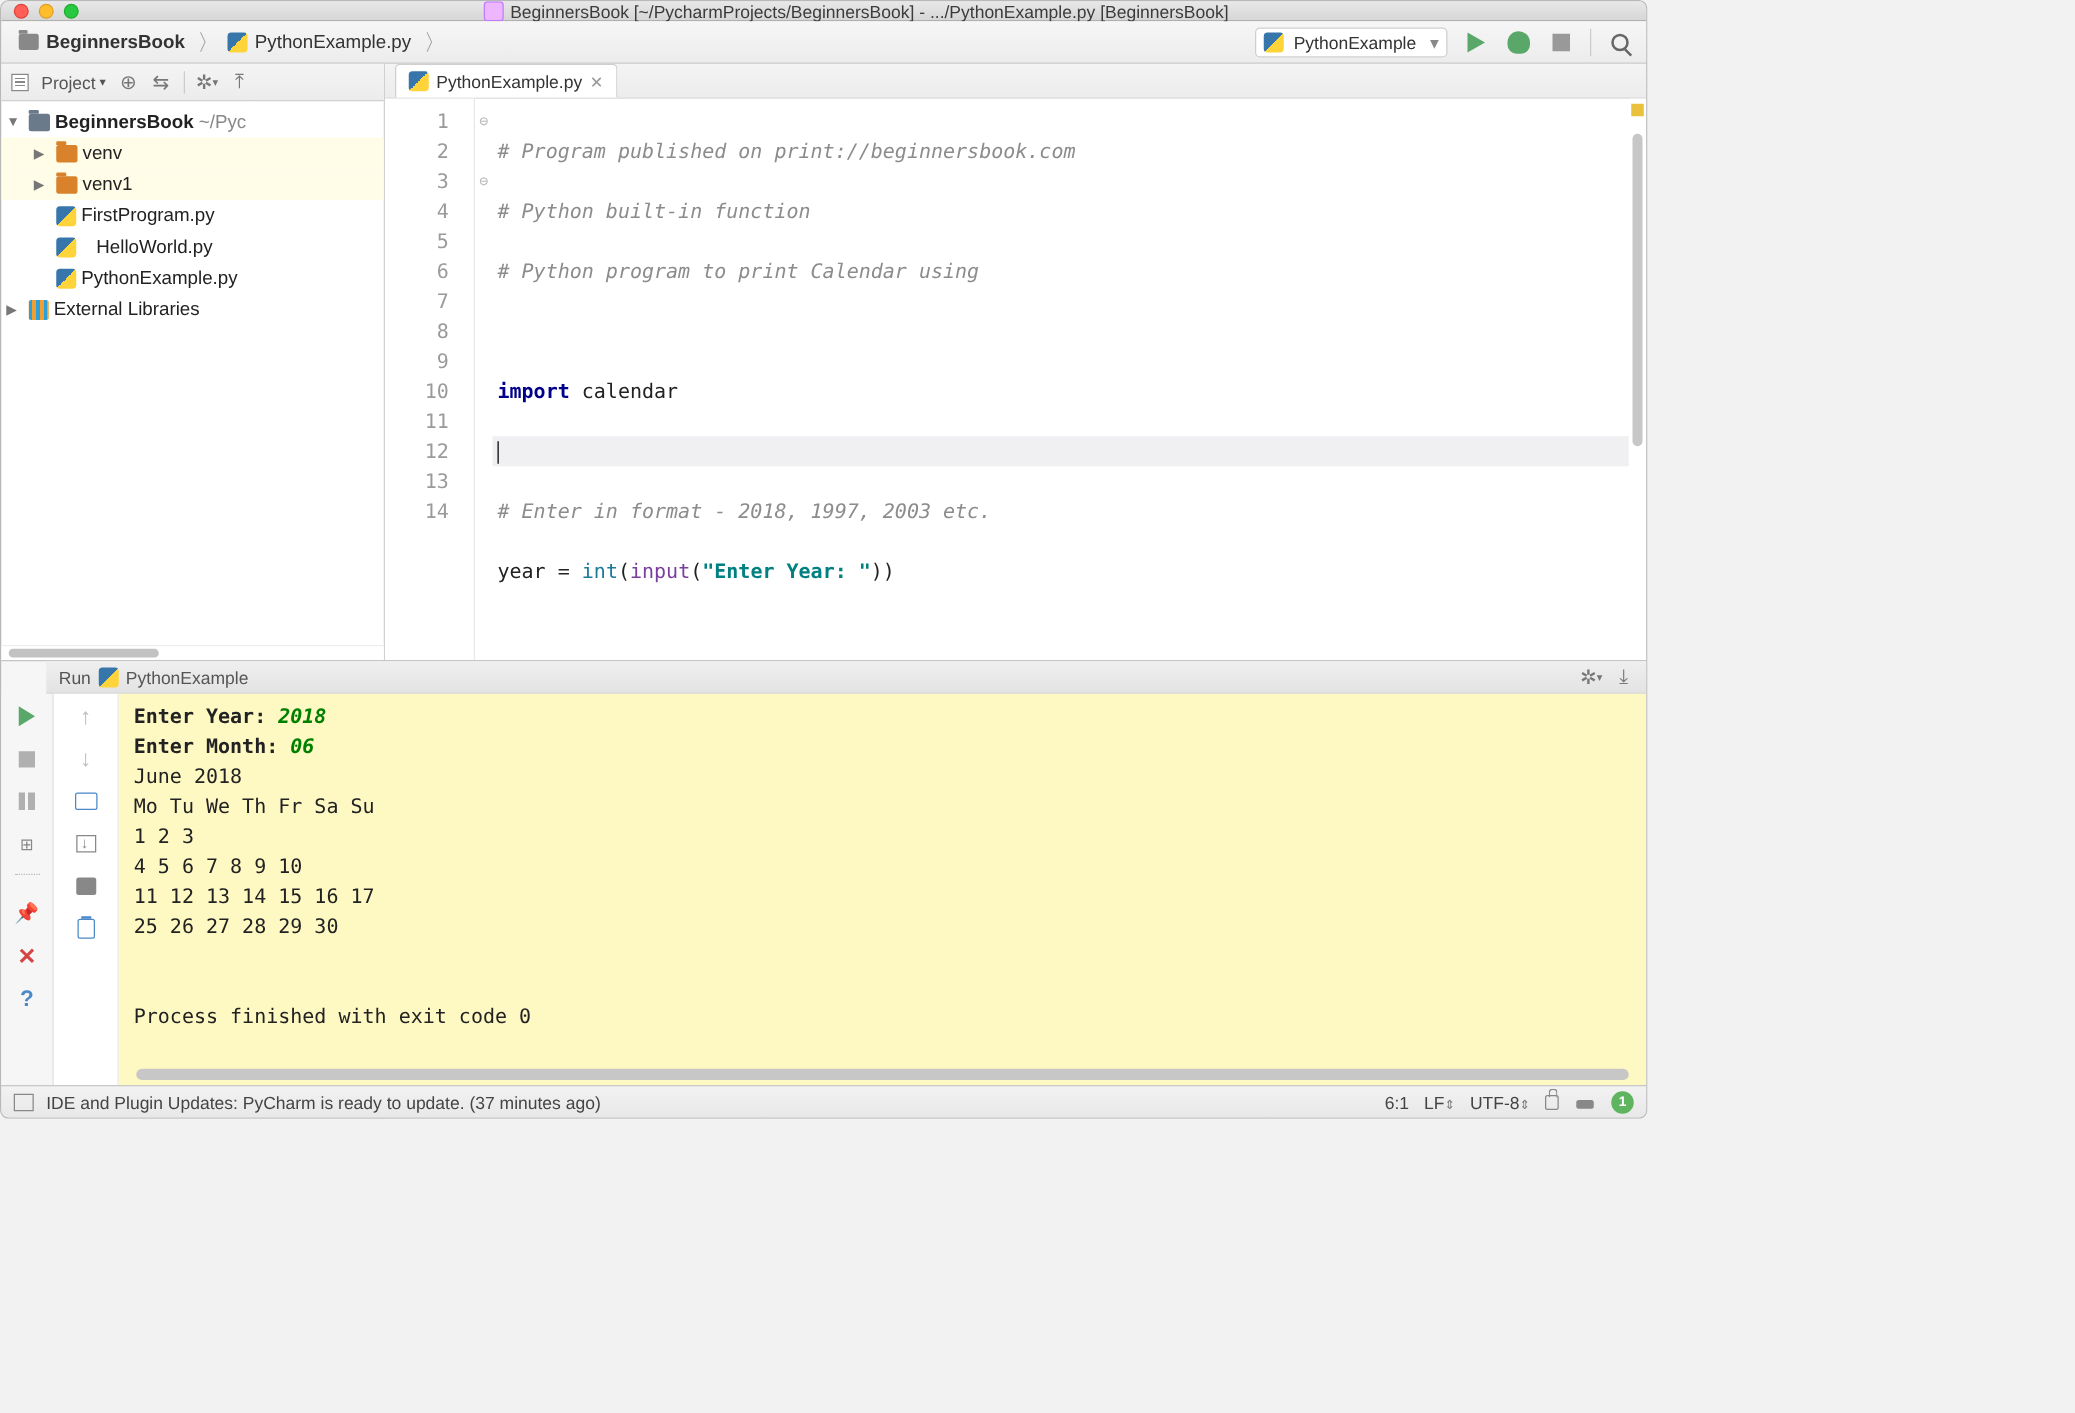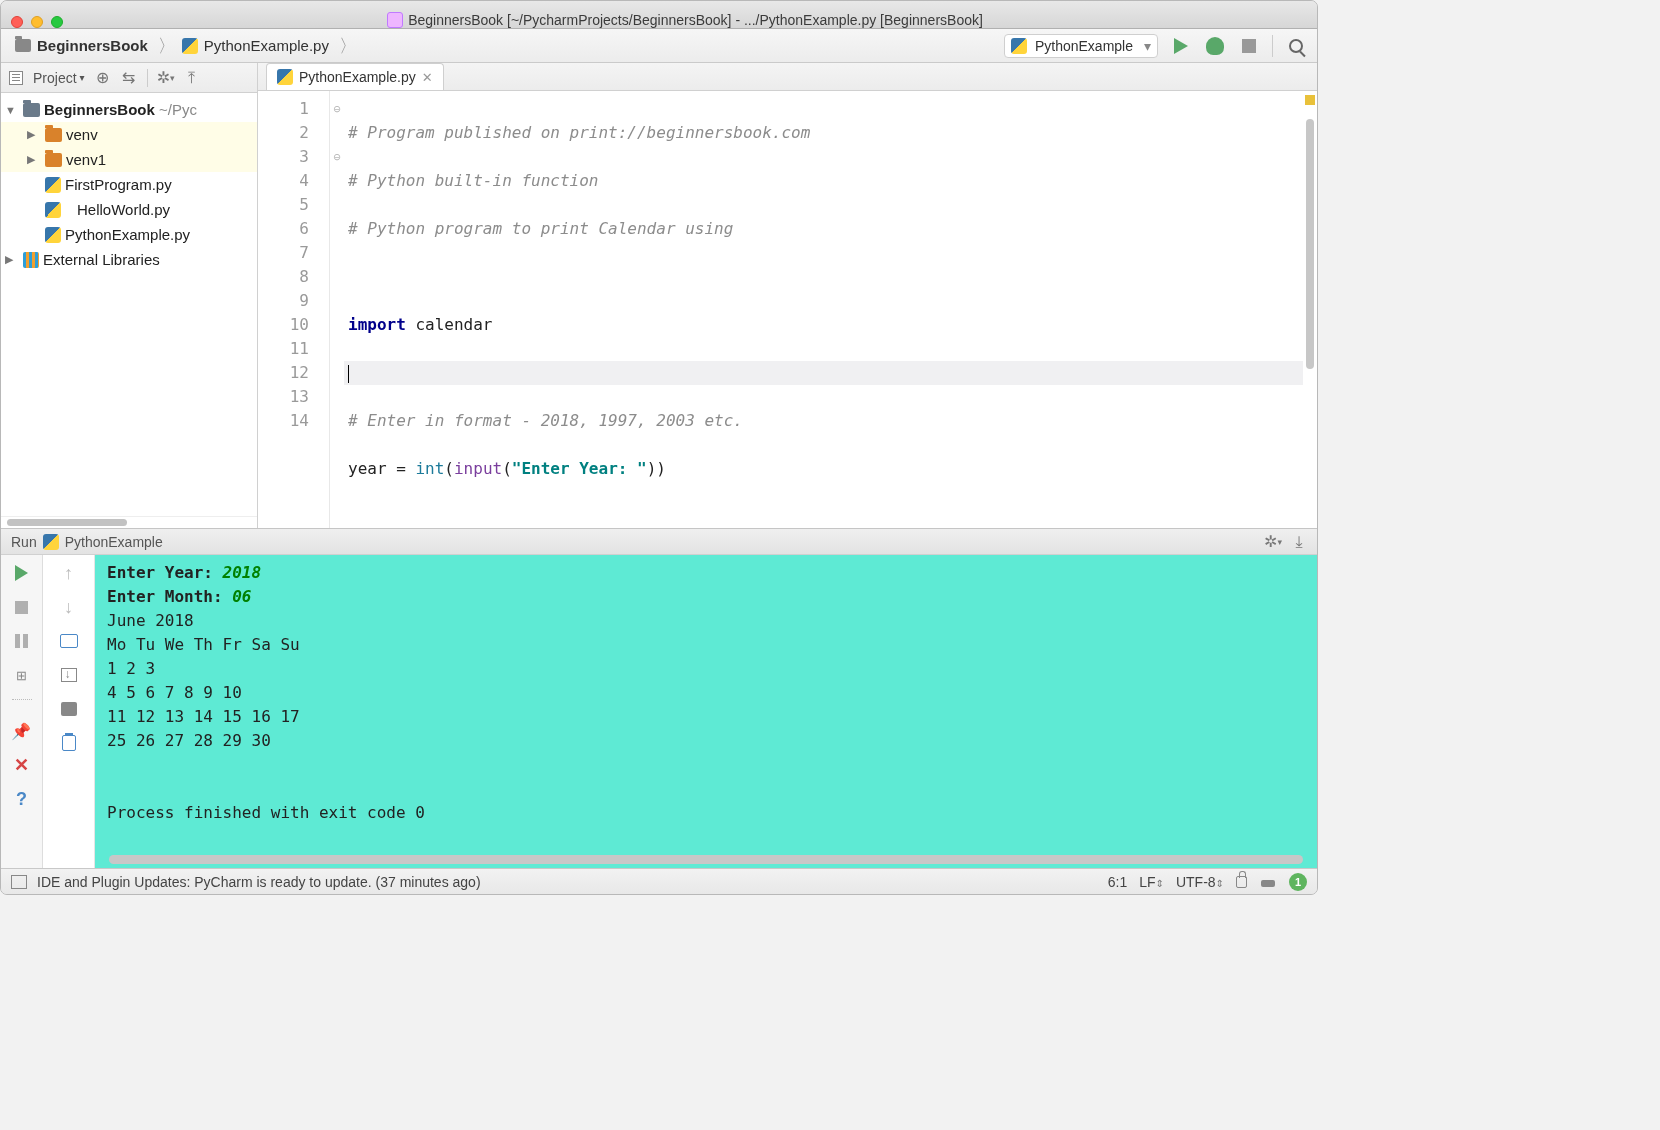--- a/index.html
+++ b/index.html
@@ -7,21 +7,21 @@
   font-family: -apple-system, 'Helvetica Neue', Arial, sans-serif;
   font-size: 13px;
   background: #f2f2f2;
   overflow: hidden;
   width: 1318px;
   height: 895px;
 }
 .window { border: 1px solid #b8b8b8; border-radius: 7px; overflow: hidden; background: #ececec; height: 100%; display: flex; flex-direction: column; }
 
 
-.titlebar { display: flex; align-items: flex-end; height: 28px; background: linear-gradient(#e8e8e8,#d6d6d6); border-bottom: 1px solid #b0b0b0; padding: 0 10px; }
+.titlebar { display: flex; align-items: center; height: 16px; background: linear-gradient(#e8e8e8,#d6d6d6); border-bottom: 1px solid #b0b0b0; padding: 0 10px; }
 .traffic { display: flex; gap: 8px; }
 .traffic span { width: 12px; height: 12px; border-radius: 50%; display: inline-block; }
 .tl-close { background:#ff5f57; border:1px solid #e14138;}
 .tl-min { background:#ffbd2e; border:1px solid #dfa023;}
 .tl-max { background:#28c940; border:1px solid #1dad2c;}
 .title-text { flex:1; text-align:center; font-size:14px; color:#3b3b3b; display:flex; align-items:center; justify-content:center; gap:5px;}
 .app-icon { width:16px; height:16px; background:#eeb6ff; border:1px solid #c07aff; border-radius:3px;}
 
 
 .navrow { height: 34px; background: linear-gradient(#f6f6f6,#ececec); border-bottom:1px solid #cacaca; display:flex; align-items:center; padding:0 10px; }
@@ -39,21 +39,21 @@
 .play-g { width:0; height:0; border-left:14px solid #59a869; border-top:8px solid transparent; border-bottom:8px solid transparent;}
 .bug-g { width:18px; height:18px; background:#59a869; border-radius:50% 50% 40% 40%;}
 .stop-g { width:14px; height:14px; background:#999;}
 .search-g { width:14px; height:14px; border:2px solid #666; border-radius:50%; position:relative;}
 .search-g::after { content:''; position:absolute; width:7px; height:2px; background:#666; bottom:-4px; right:-5px; transform:rotate(45deg);}
 
 
 .main { flex:1; display:flex; overflow:hidden;}
 
 
-.sidebar { width:257px; background:#fff; border-right:1px solid #d0d0d0; display:flex; flex-direction:column;}
+.sidebar { width:307px; background:#fff; border-right:1px solid #d0d0d0; display:flex; flex-direction:column;}
 .sidebar-hdr { height:30px; background:linear-gradient(#f4f4f4,#ececec); border-bottom:1px solid #d0d0d0; display:flex; align-items:center; padding:0 8px; gap:10px;}
 .sidebar-hdr .lbl { font-size:14px; color:#555; display:flex; align-items:center; gap:3px;}
 .proj-ic { width:14px; height:14px; border:1px solid #888; background:#fff; position:relative;}
 .proj-ic::before {content:''; position:absolute; inset:2px; background:repeating-linear-gradient(#888,#888 1px,transparent 1px,transparent 3px);}
 .tb-ic { width:16px; height:16px; display:flex; align-items:center; justify-content:center; color:#777; font-size:16px;}
 .tree { flex:1; padding:4px 0; font-size:15px; overflow:hidden;}
 .tree-row { display:flex; align-items:center; height:25px; padding-left:4px; gap:4px; white-space:nowrap;}
 .tree-row.sel { background:#fffde7;}
 .arrow { width:14px; color:#777; font-size:11px;}
 .fold-blue { width:17px; height:14px; background:#6a7a8a; border-radius:2px; position:relative;}
@@ -84,41 +84,41 @@
 .c-builtin { color:#1c7a9a;}
 .c-purple { color:#7a3e9d;}
 .c-str { color:#008080; font-weight:700;}
 .caret { display:inline-block; width:1px; height:18px; background:#000; vertical-align:middle;}
 .errstripe { position:absolute; right:0; top:0; width:14px; height:100%; background:#fff;}
 .errstripe .warn { position:absolute; top:4px; right:2px; width:10px; height:10px; background:#e9c13a;}
 .vsbar { position:absolute; right:3px; top:28px; width:8px; height:250px; background:#c7c7c7; border-radius:4px;}
 
 
 .runpanel { height:340px; border-top:1px solid #c5c5c5; background:#f6f6f6; display:flex; flex-direction:column;}
-.runhdr { height:26px; background:linear-gradient(#efefef,#e3e3e3); border-bottom:1px solid #d0d0d0; display:flex; align-items:center; padding:0 10px; font-size:14px; color:#555;}
+.runhdr { height:26px; background:linear-gradient(#efefef,#e3e3e3); border-bottom:1px solid #d0d0d0; display:flex; align-items:center; padding:0 10px; font-size:14px; color:#555;margin-left:36px;}
 .runhdr-right { margin-left:auto; display:flex; gap:10px;}
 .runbody { flex:1; display:flex;}
 .runlt { width:42px; background:#f6f6f6; border-right:1px solid #ddd; display:flex; flex-direction:column; align-items:center; padding:8px 0; gap:14px;}
 .runlt2 { width:52px; background:#fff; border-right:1px solid #e5e5e5; display:flex; flex-direction:column; align-items:center; padding:8px 0; gap:14px;}
 .lt-ic { width:20px; height:20px; display:flex; align-items:center; justify-content:center;}
 .play-sm { width:0; height:0; border-left:13px solid #59a869; border-top:8px solid transparent; border-bottom:8px solid transparent;}
 .stop-sm { width:13px; height:13px; background:#b0b0b0;}
 .pause-sm { width:13px; height:14px; background:linear-gradient(90deg,#b0b0b0 40%,transparent 40%,transparent 60%,#b0b0b0 60%);}
 .arrow-up { color:#bbb; font-size:18px;}
 .arrow-dn { color:#bbb; font-size:18px;}
 .wrap-ic { width:18px; height:14px; border:1px solid #4a88c7; border-radius:2px; position:relative;}
 .print-ic { width:16px; height:14px; background:#888; border-radius:2px;}
 .trash-ic { width:14px; height:16px; border:1px solid #4a88c7; border-radius:2px; position:relative;}
 .trash-ic::before{content:'';position:absolute;top:-3px;left:2px;width:8px;height:2px;background:#4a88c7;}
 .pin-ic { color:#4a88c7; font-size:16px;}
 .x-ic { color:#d64545; font-size:18px; font-weight:700;}
 .q-ic { color:#4a88c7; font-size:18px; font-weight:700;}
 .dl-ic { width:16px; height:14px; border:1px solid #888; position:relative;}
 .dl-ic::after{content:'↓';position:absolute;left:3px;top:-2px;color:#888;font-size:12px;}
-.console { flex:1; background:#5eead4; padding:6px 12px; font-family:'Menlo','Consolas',monospace; font-size:16px; line-height:24px; color:#222; position:relative;}
+.console { flex:1; background:#fef9c3; padding:6px 12px; font-family:'Menlo','Consolas',monospace; font-size:16px; line-height:24px; color:#222; position:relative;}
 .console .prompt { font-weight:700;}
 .console .inputval { color:#008000; font-weight:700; font-style:italic;}
 .console-scroll { position:absolute; left:14px; right:14px; bottom:4px; height:9px; background:#c7c7c7; border-radius:5px;}
 
 
 .status { height:26px; background:linear-gradient(#f2f2f2,#e8e8e8); border-top:1px solid #c8c8c8; display:flex; align-items:center; padding:0 10px; font-size:14px; color:#444;}
 .status-ic { width:16px; height:14px; border:1px solid #888; margin-right:10px;}
 .status-right { margin-left:auto; display:flex; align-items:center; gap:12px;}
 .lock-ic { width:11px; height:12px; border:1px solid #888; border-radius:2px; position:relative;}
 .lock-ic::before{content:'';position:absolute;top:-6px;left:2px;width:5px;height:6px;border:1px solid #888;border-bottom:none;border-radius:3px 3px 0 0;}

